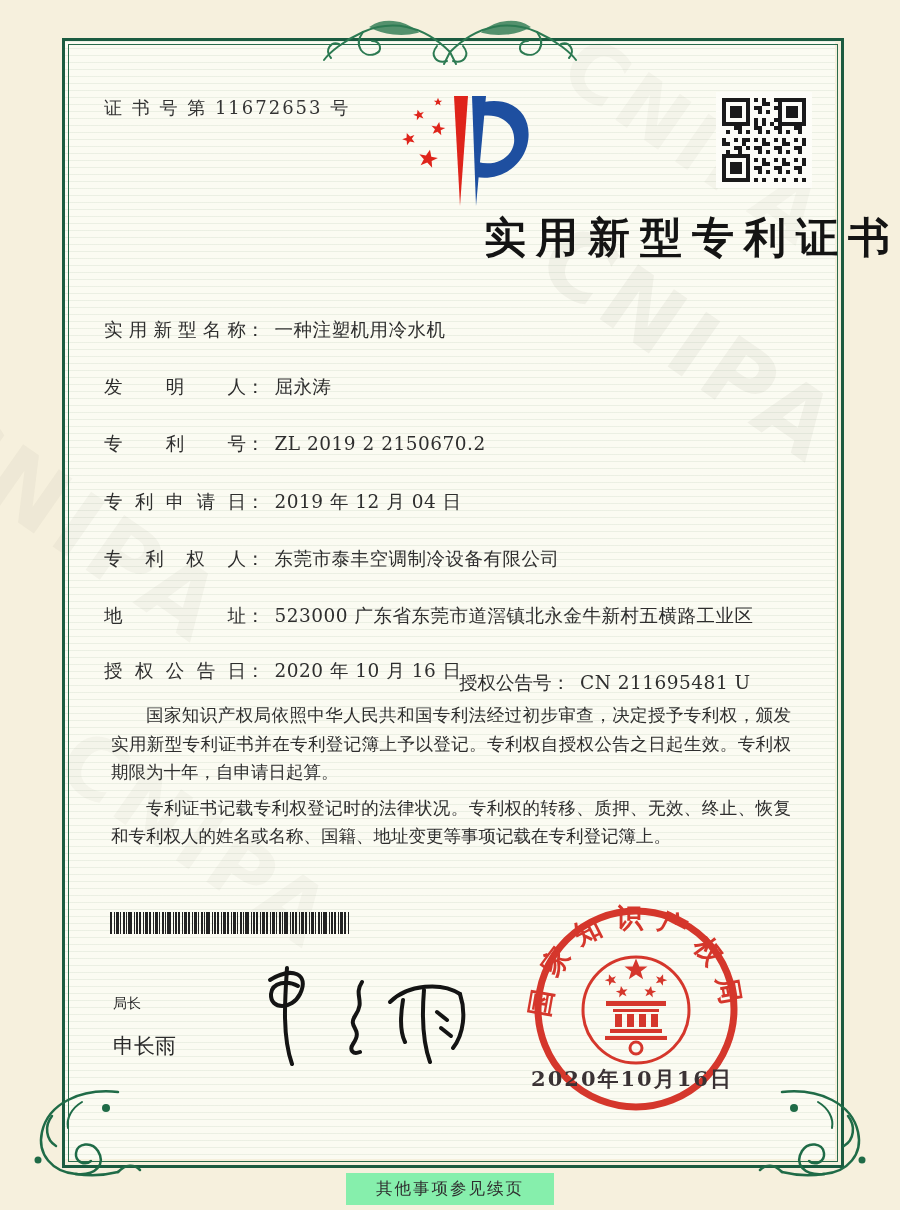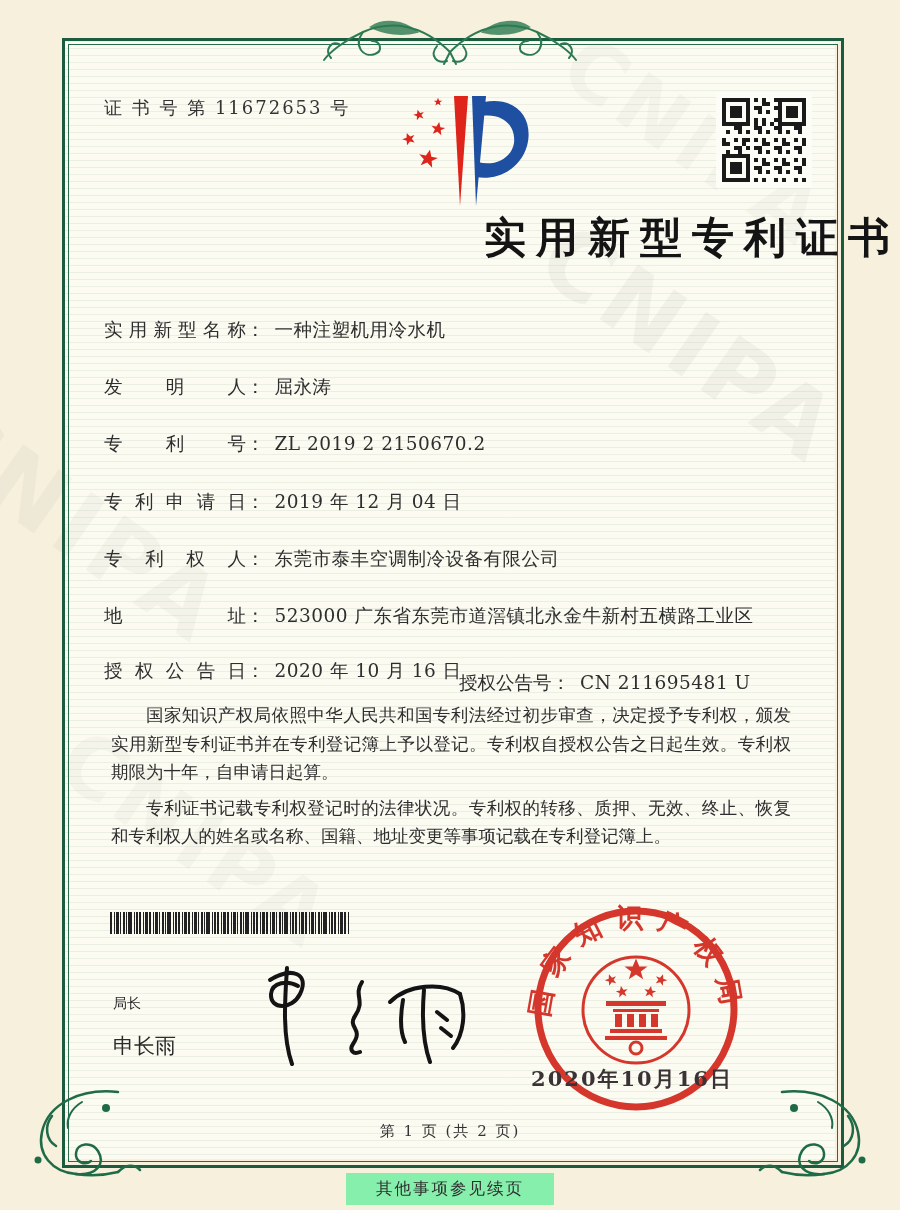--- a/index.html
+++ b/index.html
@@ -497,17 +497,16 @@
           <rect x="113" y="114" width="7" height="13"></rect>
           <rect x="125" y="114" width="7" height="13"></rect>
           <rect x="84" y="129" width="52" height="4"></rect>
           <rect x="79" y="136" width="62" height="4"></rect>
           <circle cx="110" cy="148" r="6" fill="none" stroke="#d2271c" stroke-width="3"></circle>
         </g>
       </g>
       <text x="106" y="186" text-anchor="middle" font-size="21" font-weight="600" fill="#3a3234" letter-spacing="2" font-family="'DejaVu Serif','Liberation Serif',serif">2020年10月16日</text>
     </svg>
 
-    <div class="page-footer">第 1 页 (共 2 页)</div>
 
     <div class="cont-note">其他事项参见续页</div>
   </div>
 </div>
 
 </body></html>

